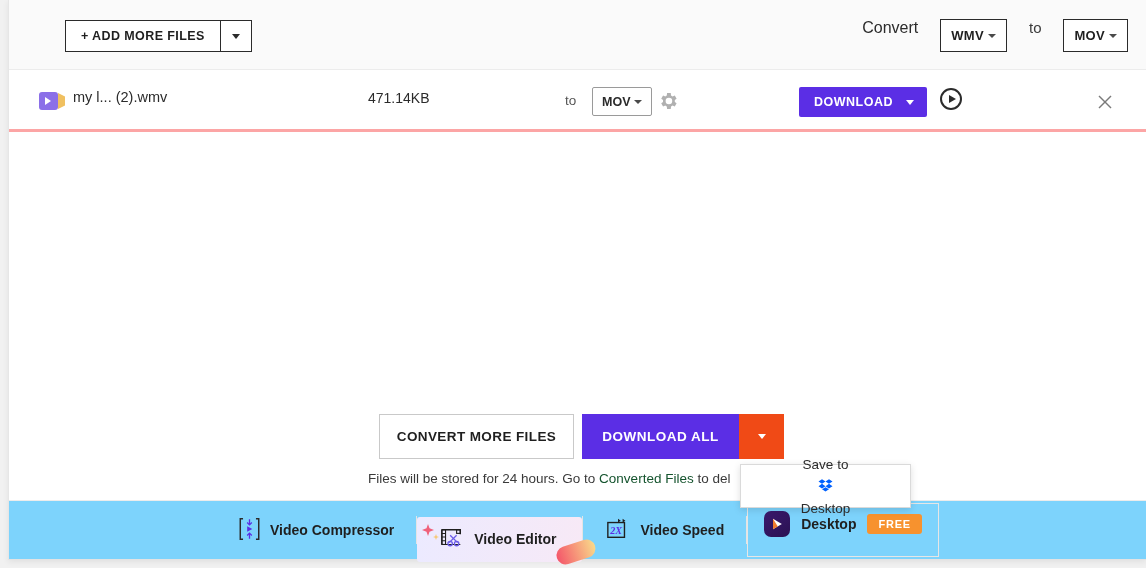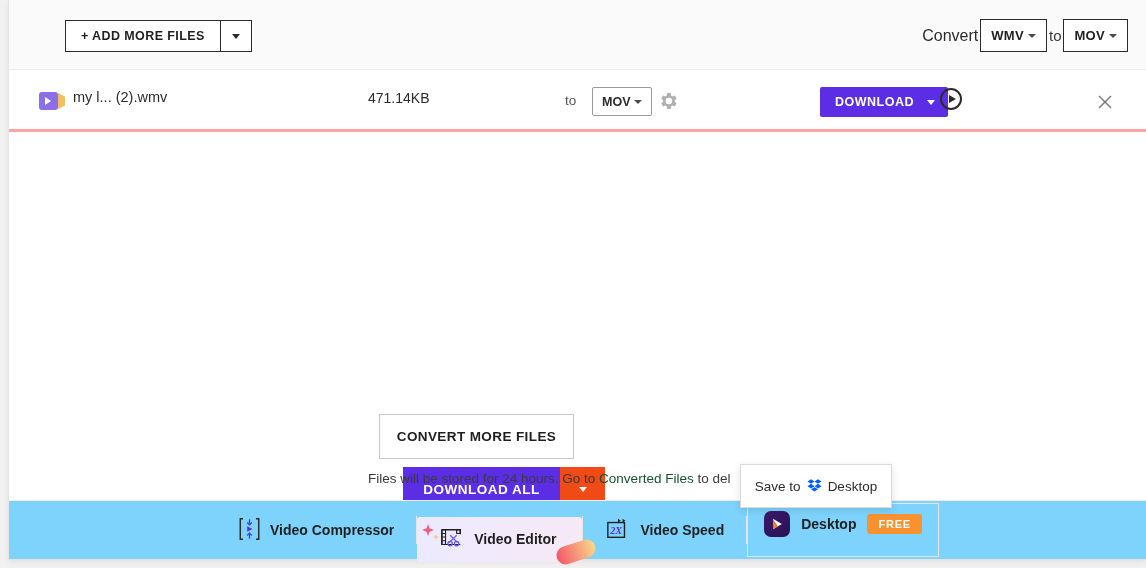--- a/index.html
+++ b/index.html
@@ -92,22 +92,21 @@
     border-left: 4.5px solid transparent;
     border-right: 4.5px solid transparent;
     border-top: 5px solid #ffffff;
   }
 
   .convert-ctrl {
     position: absolute;
     right: 18px;
     top: 19px;
     display: flex;
-    align-items: center;
-    gap: 2px;
+    gap: 22px;
   }
   .convert-label {
     font-size: 16px;
     color: #2b2b2b;
   }
   .fmt-select {
     height: 33px;
     min-width: 62px;
     padding: 0 10px;
     border: 1px solid #2b2b2b;
@@ -210,21 +209,21 @@
   .gear-btn {
     position: absolute;
     left: 648px;
     top: 20px;
     width: 22px;
     height: 22px;
     cursor: pointer;
   }
   .dl-btn {
     position: absolute;
-    left: 811px;
+    left: 790px;
     top: 17px;
     height: 30px;
     display: flex;
     align-items: center;
     background: #5b2ee5;
     border-radius: 2px;
     cursor: pointer;
   }
   .dl-btn .txt {
     padding: 0 13px 0 15px;
@@ -277,40 +276,39 @@
     background: #ffffff;
   }
 
   
   .actions {
     position: absolute;
     left: 370px;
     top: 414px;
     display: flex;
     align-items: stretch;
-    gap: 8px;
-    flex-direction: column;
+    gap: 0;
   }
   .convert-more {
     width: 195px;
     height: 45px;
     background: #ffffff;
     border: 1px solid #c9c9c9;
     display: flex;
     align-items: center;
     justify-content: center;
     font-size: 13.5px;
     font-weight: bold;
     letter-spacing: 0.4px;
     color: #1f1f1f;
     cursor: pointer;
     box-sizing: border-box;
   }
   .dlall-wrap {
-    margin-left: 24px;
+    margin-left: 8px;
     display: flex;
     align-items: stretch;
   }
   .dlall {
     width: 157px;
     height: 45px;
     background: #5b2ee5;
     display: flex;
     align-items: center;
     justify-content: center;
@@ -344,34 +342,35 @@
     color: #14532d;
     text-decoration: none;
     cursor: pointer;
   }
 
   
   .dropbox-popup {
     position: absolute;
     left: 731px;
     top: 464px;
-    width: 152px;
+    width: 171px;
     height: 44px;
     background: #ffffff;
     border: 1px solid #dadada;
     box-shadow: 0 2px 7px rgba(0,0,0,0.13);
     display: flex;
     align-items: center;
     justify-content: center;
     gap: 6px;
     font-size: 13.5px;
     color: #2b2b2b;
     cursor: pointer;
     box-sizing: border-box;
     z-index: 20;
+    flex-direction: column;
   }
 
   
   .bottombar {
     position: absolute;
     left: 0;
     top: 500px;
     width: 100%;
     height: 59px;
     background: #7dd3fc;

